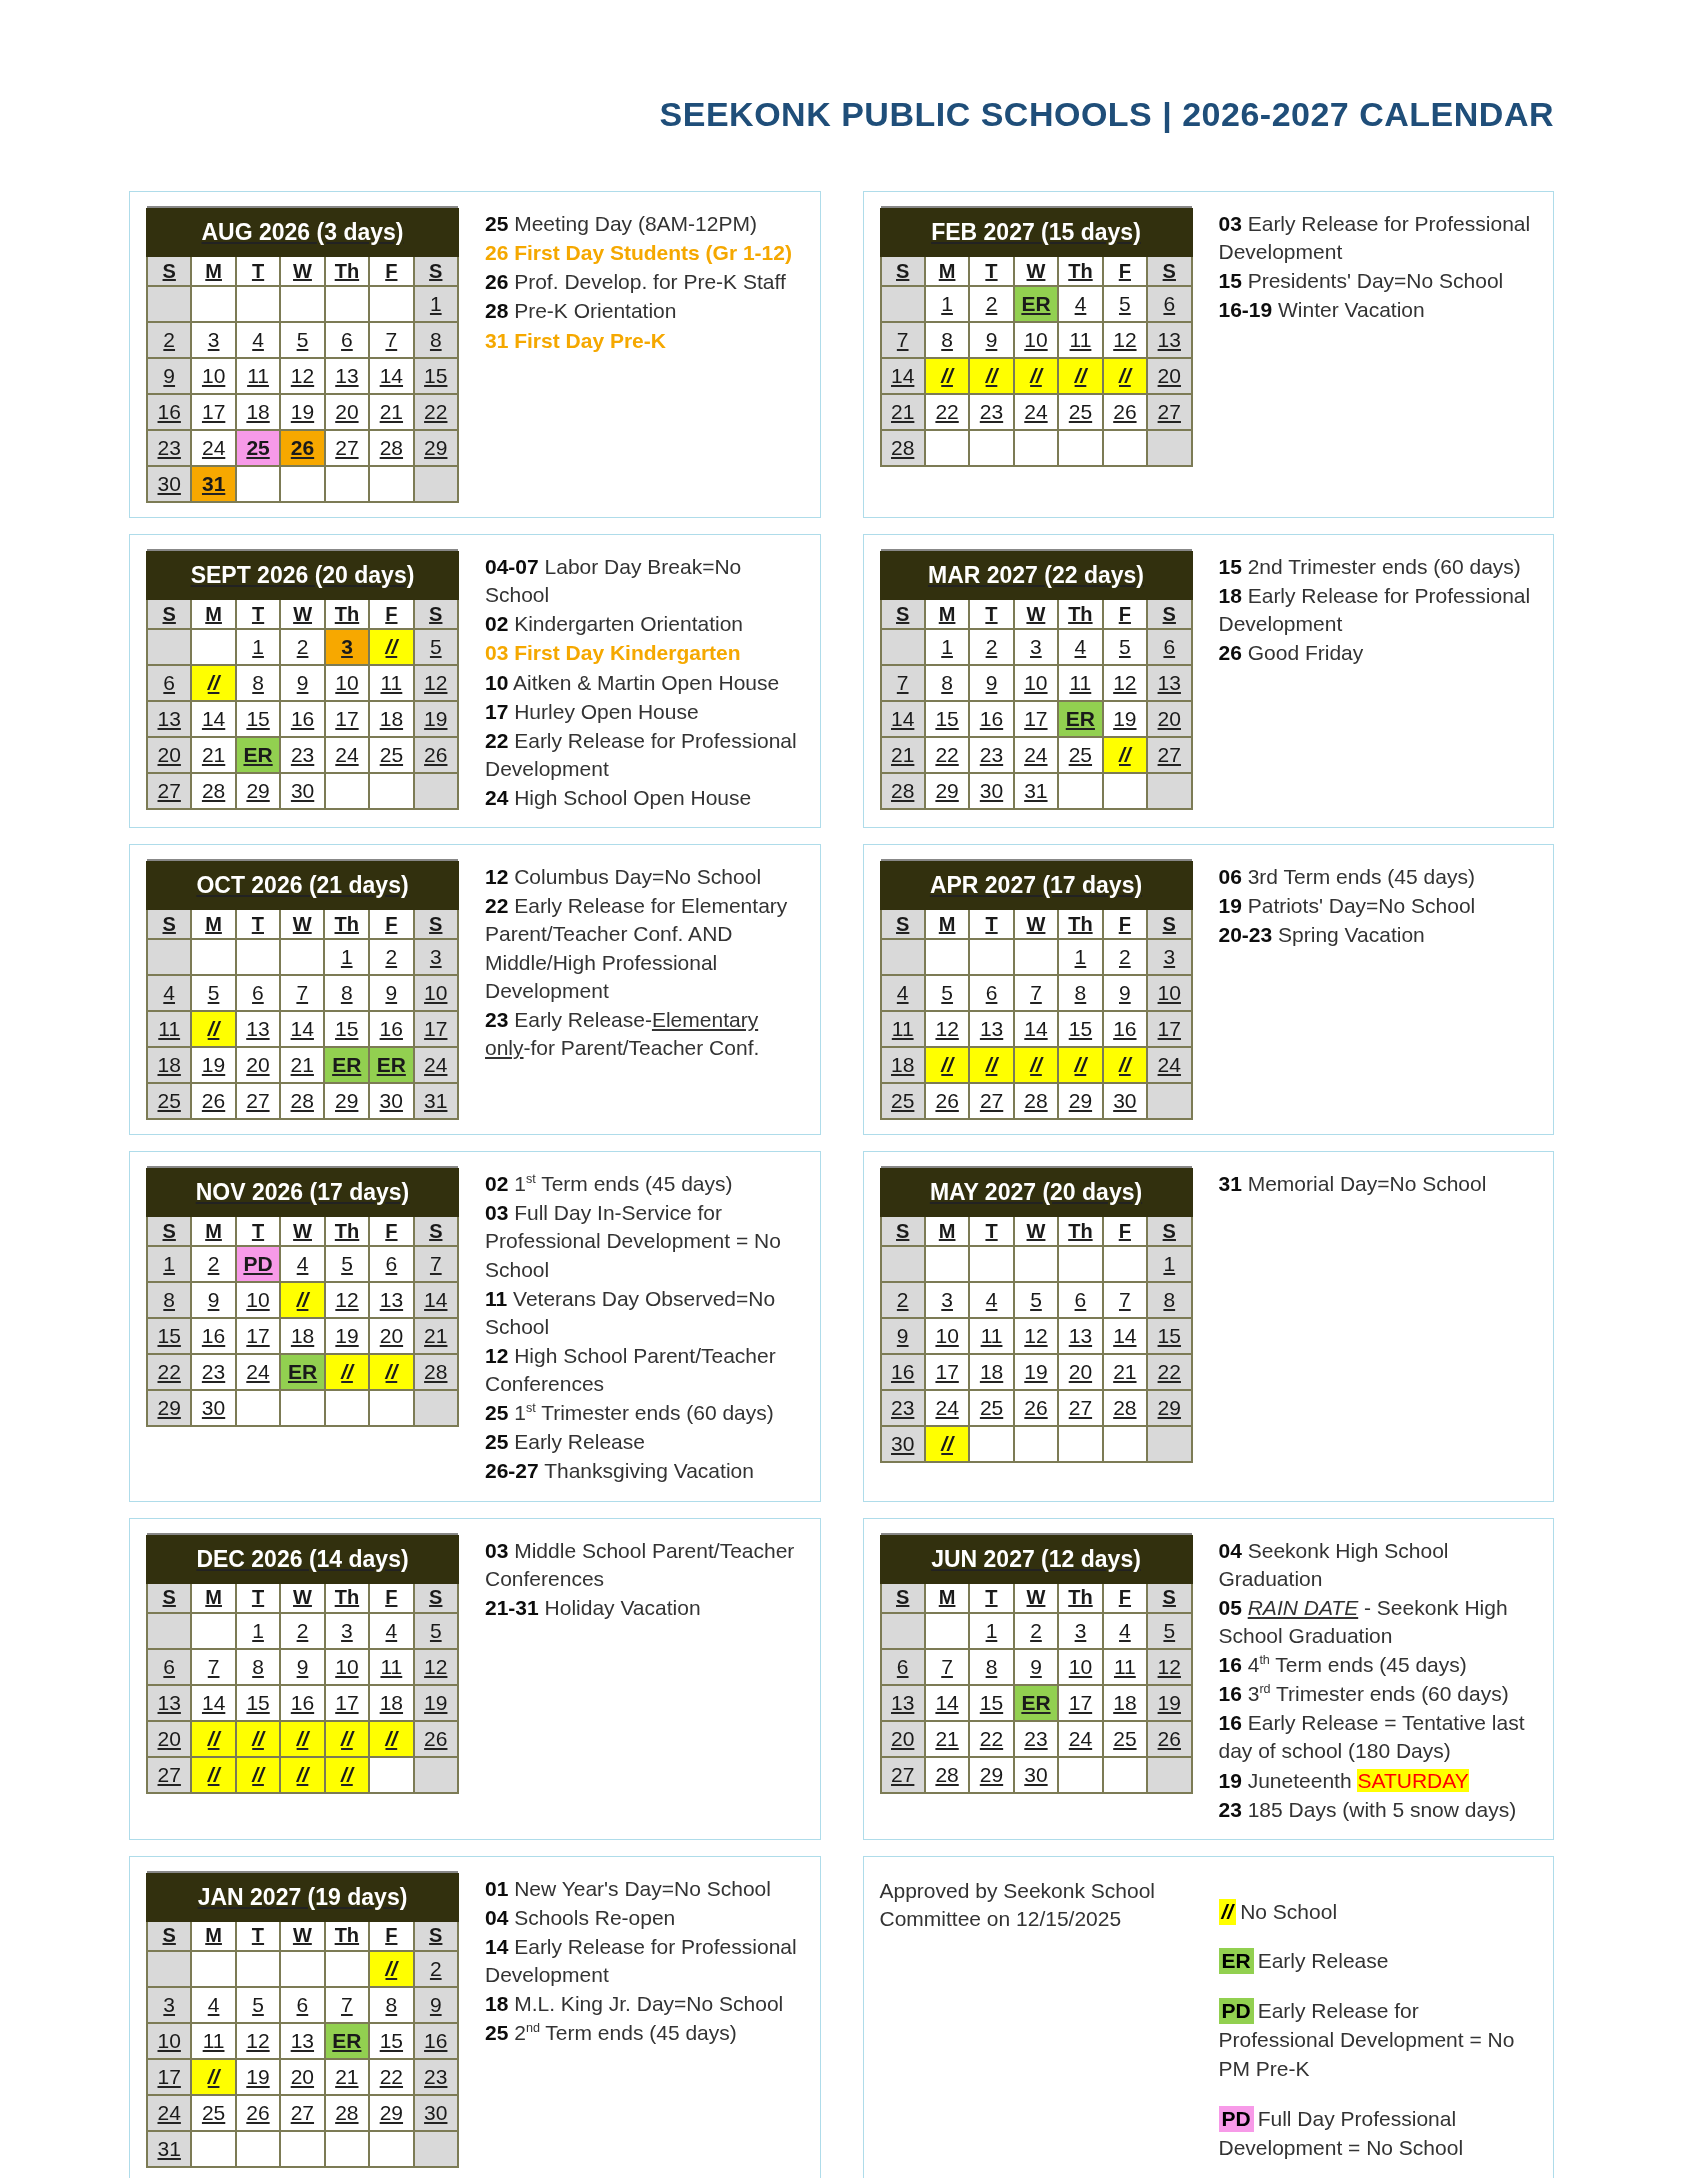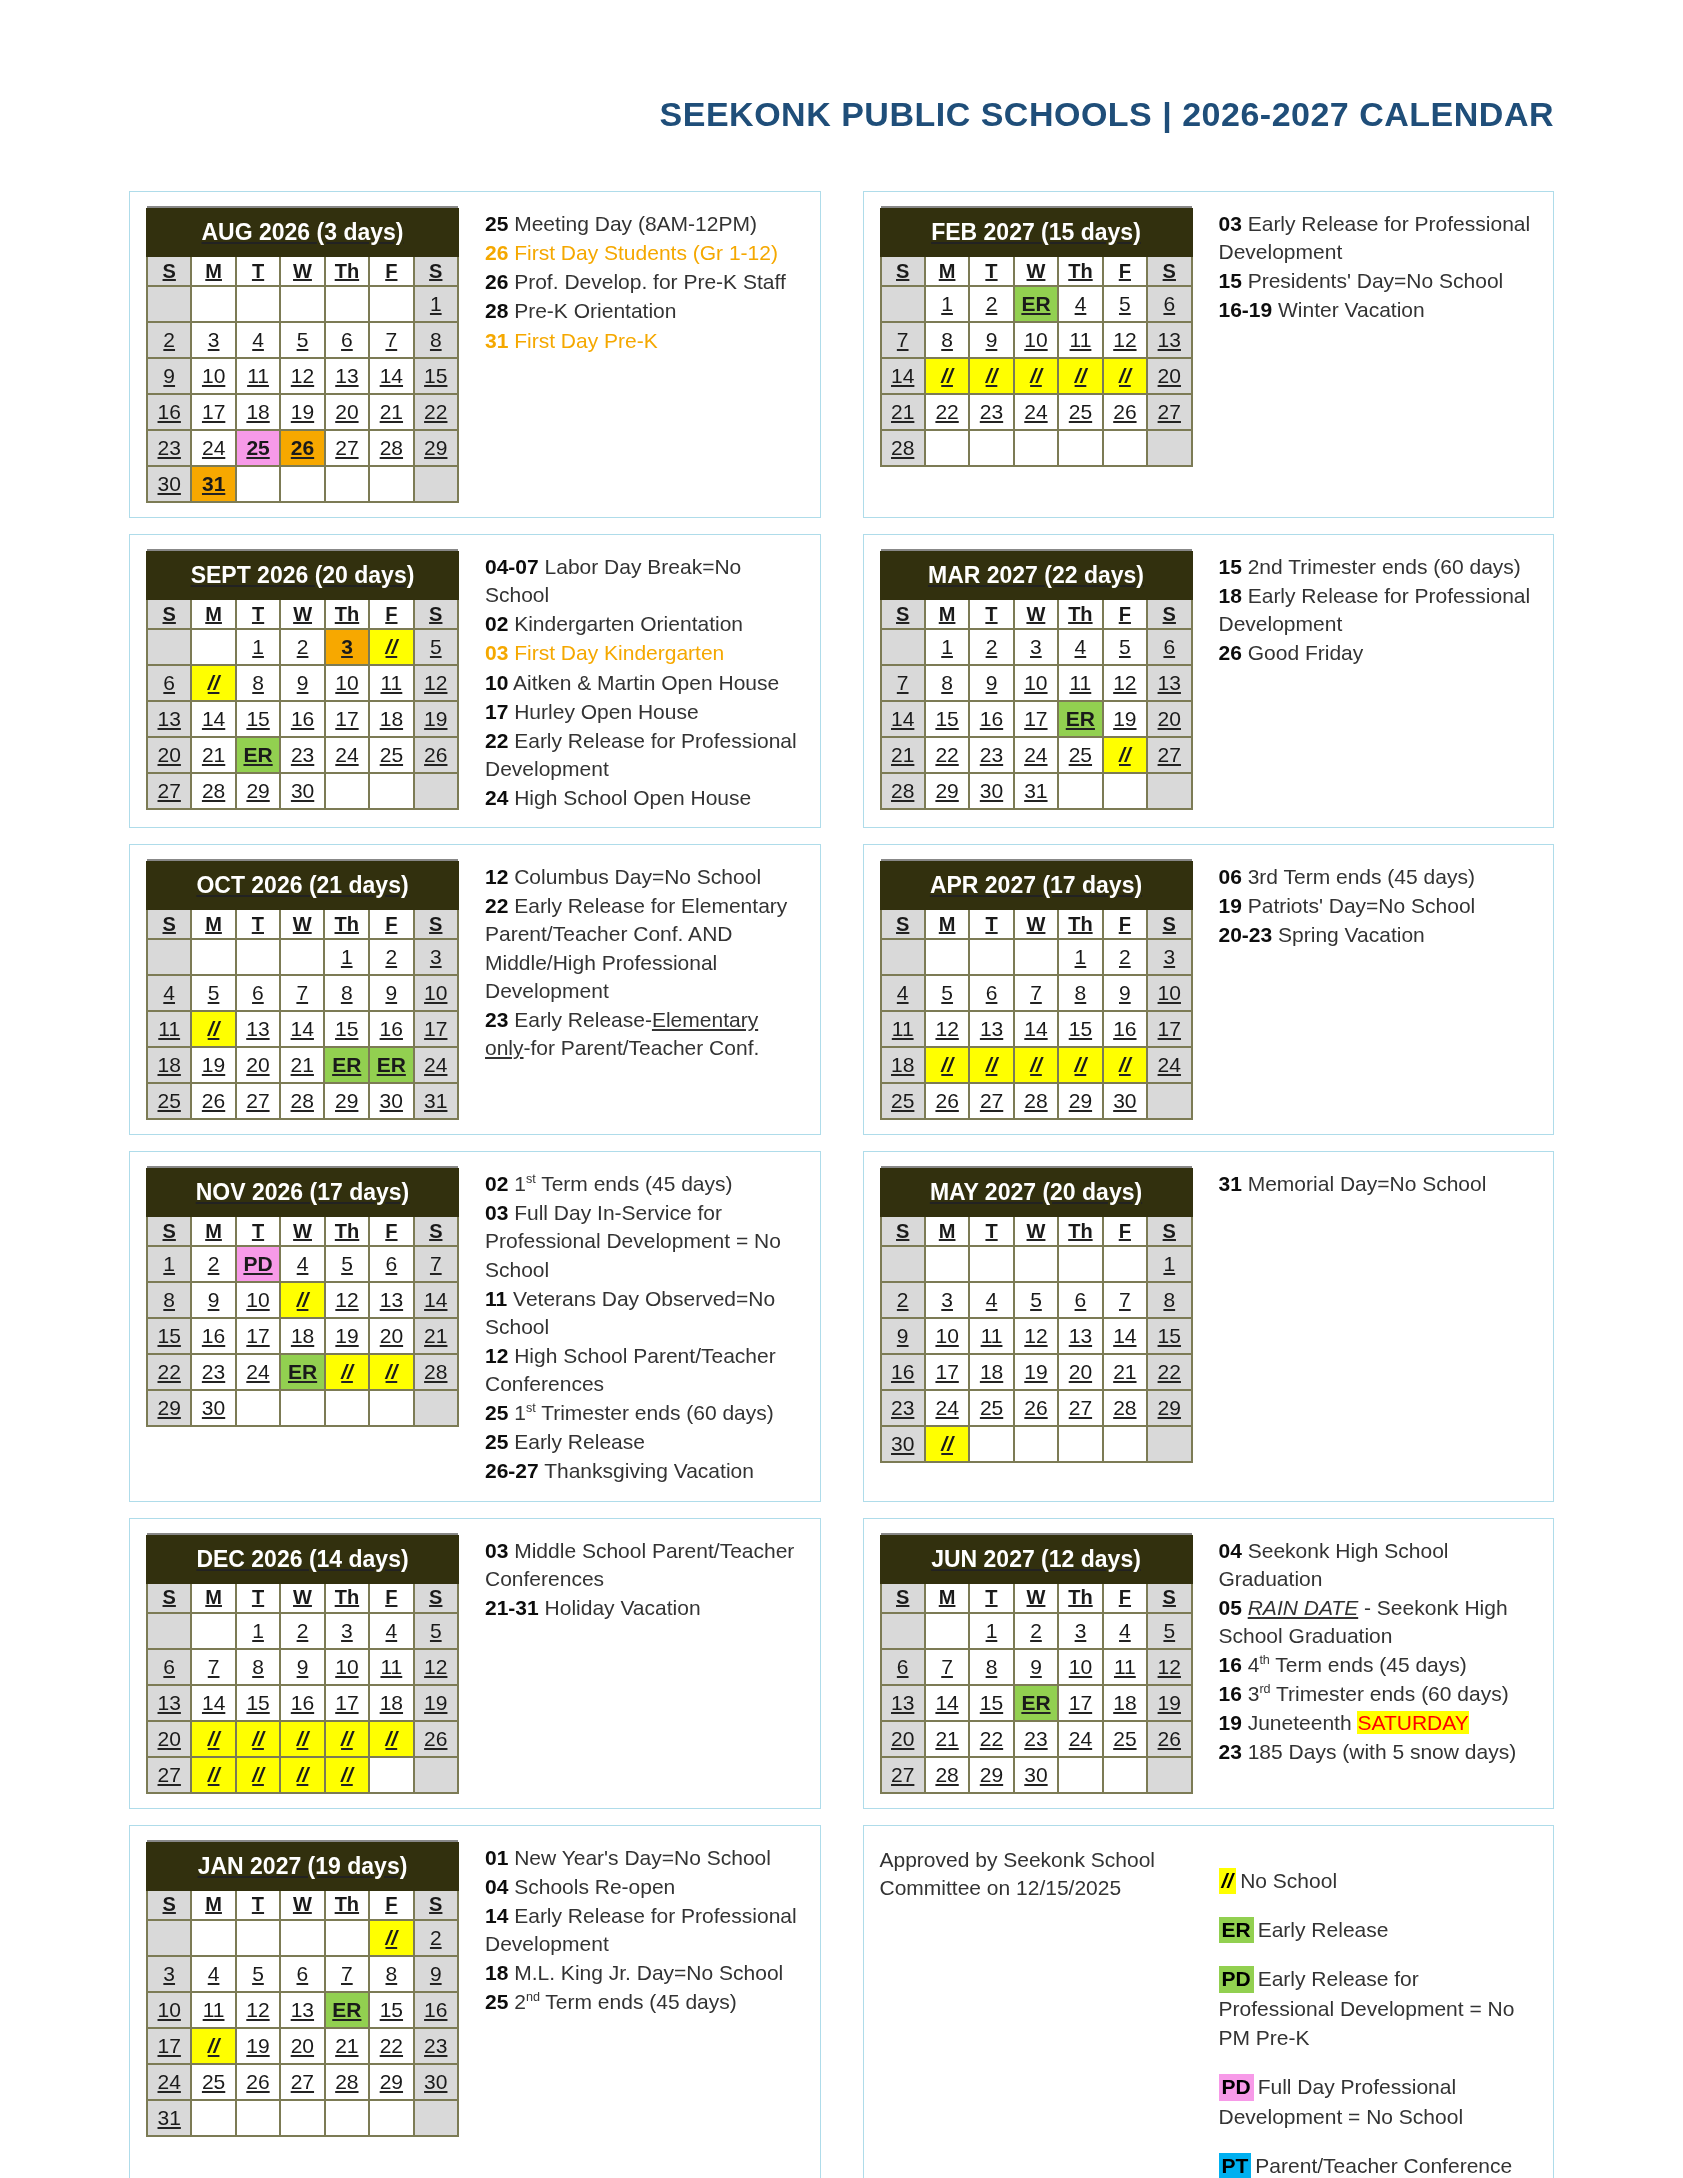--- a/index.html
+++ b/index.html
@@ -57,21 +57,21 @@
   .cal td.g{background:var(--green);font-weight:bold;}
   .cal td.pk{background:var(--pink);font-weight:bold;}
   .cal td.or{background:var(--orange);font-weight:bold;}
   .cal td.slash{font-style:italic;font-weight:bold;}
   .notes{
     padding-left:26px;font-size:21px;line-height:1.34;color:#333;
     padding-top:2px;flex:1;
   }
   .note{margin:0 0 1px 0;}
   .note b.d{color:#0d0d0d;}
-  .note-orange{color:var(--note-orange);font-weight:normal;}
+  .note-orange{color:var(--note-orange);font-weight:bold;}
   .note-orange b.d{color:var(--note-orange);}
   .note .ul{text-decoration:underline;}
   .note em{font-style:italic;}
   .note sup{font-size:60%;line-height:0;}
   .note .hl{background:var(--yellow);color:var(--hl-red);}
   .legend-left{flex:0 0 313px;font-size:21px;color:#333;line-height:1.35;padding-top:4px;}
   .legend-items{padding-left:26px;font-size:21px;color:#333;line-height:1.4;flex:1;padding-top:4px;}
   .legend-item{margin-bottom:1px;margin-top:20px;}
   span.lg{
     display:inline-block;font-weight:bold;color:#000;
@@ -787,20 +787,21 @@
               <td class=""></td>
               <td class="we"></td>
             </tr>
           </tbody>
         </table>
         <div class="notes">
           <div class="note"><b class="d">04</b> Seekonk High School Graduation</div>
           <div class="note"><b class="d">05</b> <span class="ul"><em>RAIN DATE</em></span> - Seekonk High School Graduation</div>
           <div class="note"><b class="d">16</b> 4<sup>th</sup> Term ends (45 days)</div>
           <div class="note"><b class="d">16</b> 3<sup>rd</sup> Trimester ends (60 days)</div>
+          <div class="note"><b class="d">16</b> Early Release = Tentative last day of school (180 Days)</div>
           <div class="note"><b class="d">19</b> Juneteenth <span class="hl">SATURDAY</span></div>
           <div class="note"><b class="d">23</b> 185 Days (with 5 snow days)</div>
         </div>
       </div>
       <div class="panel">
         <table class="cal">
           <tbody>
             <tr>
               <th class="mtitle" colspan="7">JAN 2027 (19 days)</th>
             </tr>

